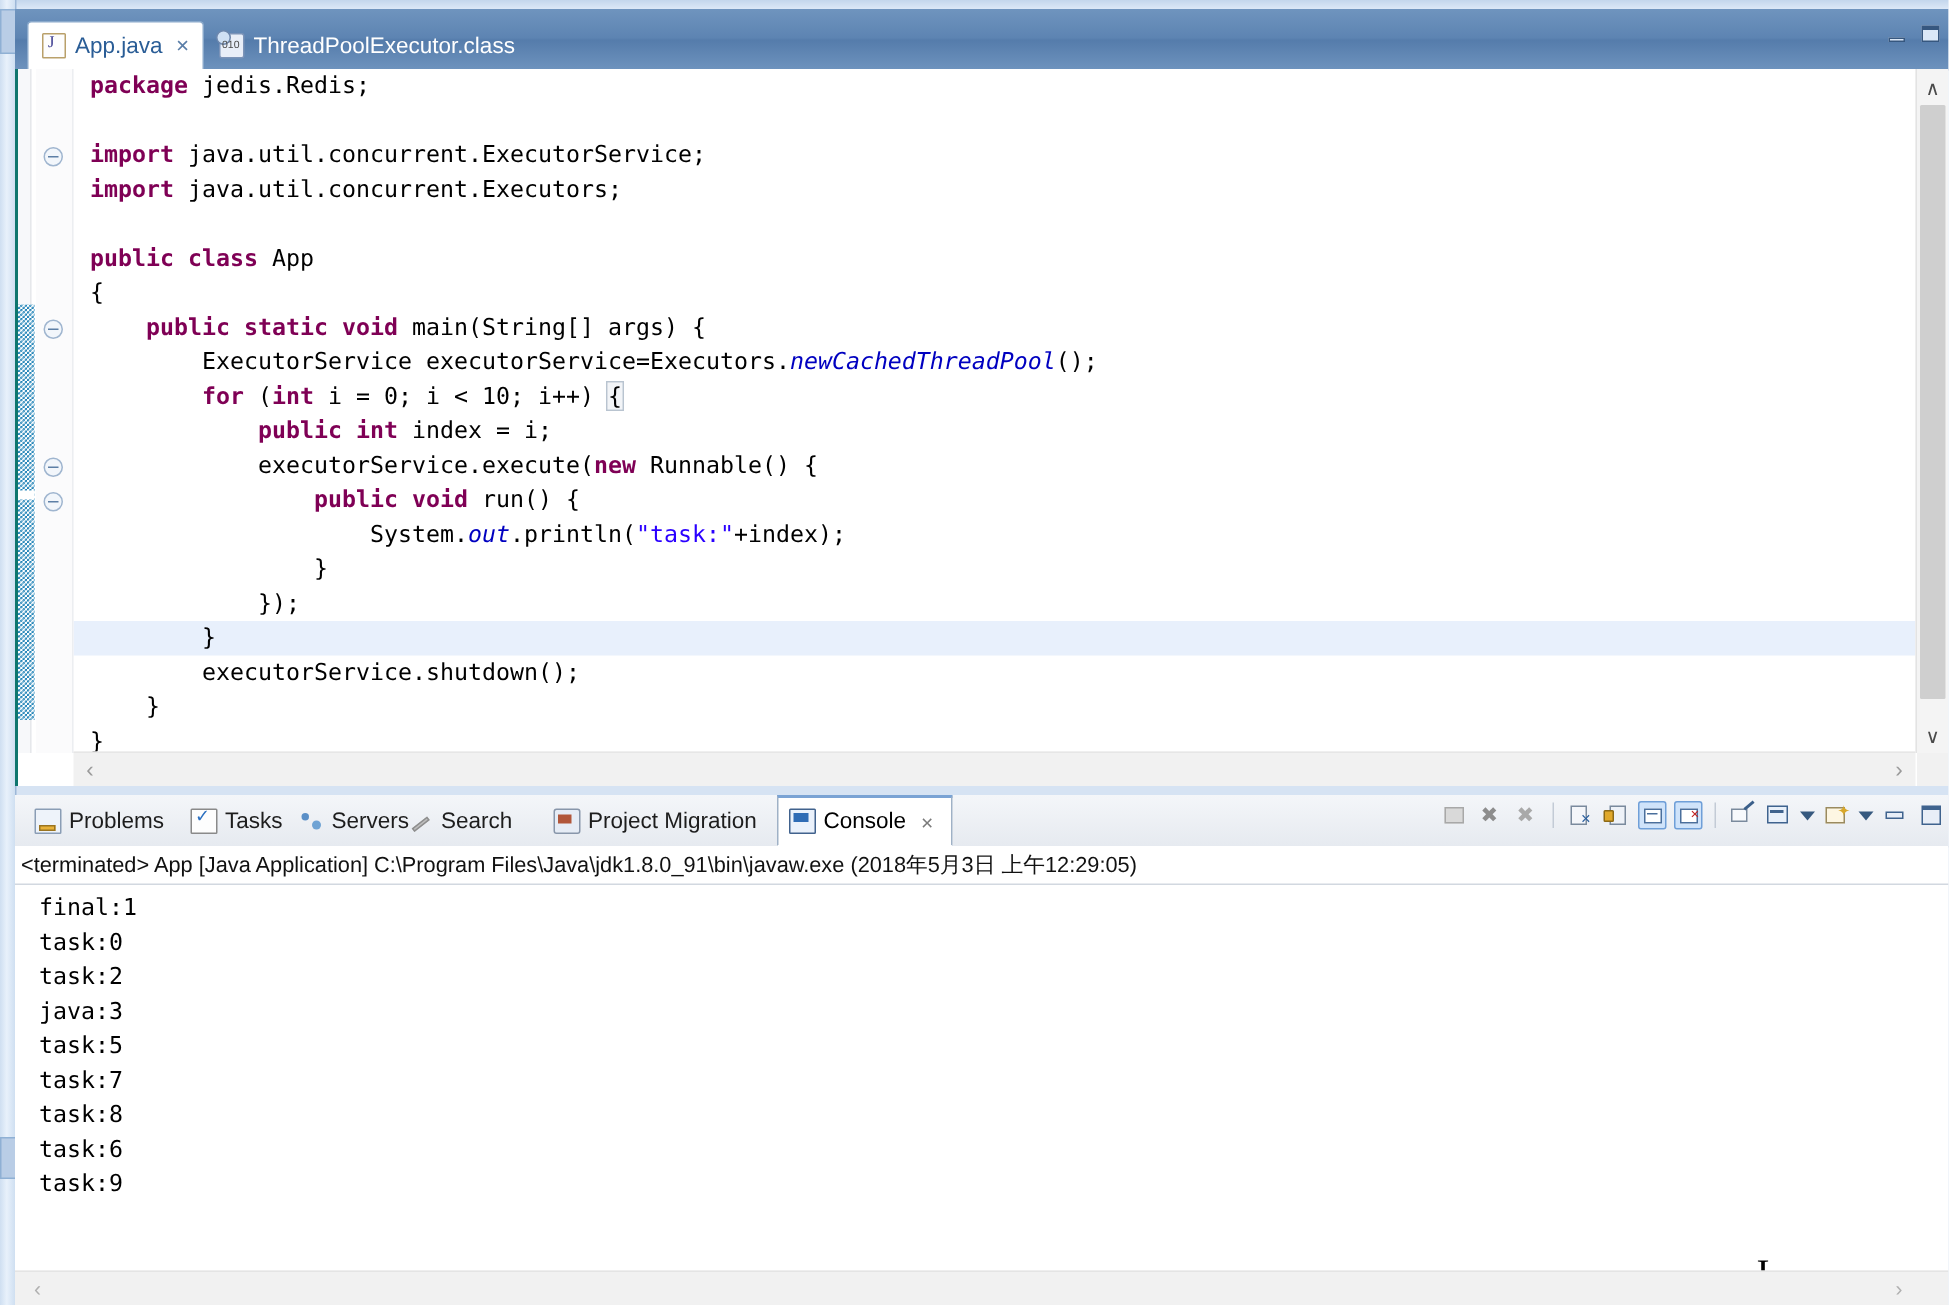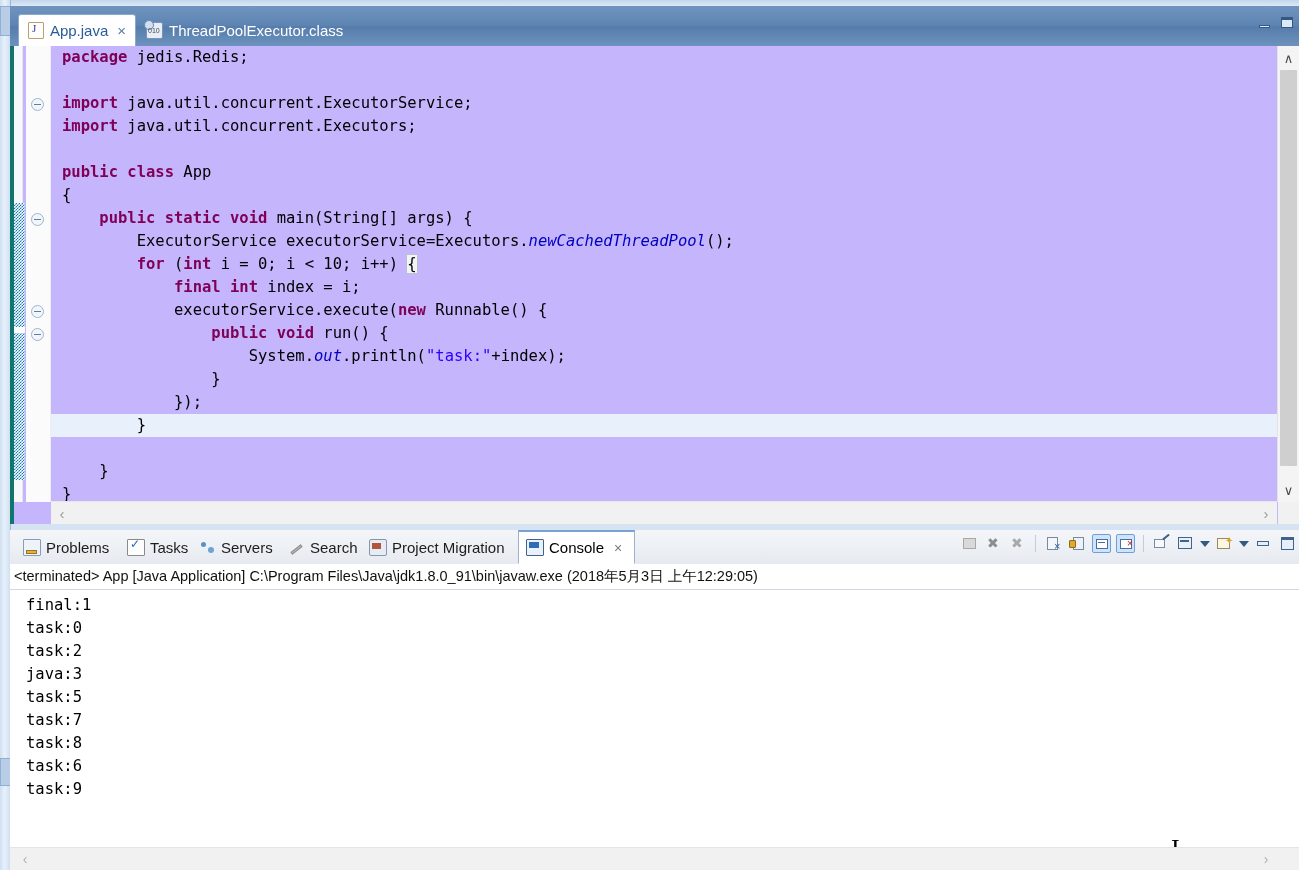--- a/index.html
+++ b/index.html
@@ -41,22 +41,22 @@
     border-radius:50%;background:#cfe0f4;border:1px solid #6d87ad;}
 
   .winbtns{position:absolute;right:4px;top:10px;display:flex;gap:6px;align-items:center;}
   .wb{width:16px;height:14px;position:relative;}
   .wb-min:after{content:"";position:absolute;left:2px;bottom:2px;width:11px;height:3px;
     background:#dbe8f7;border:1px solid #36577f;box-sizing:border-box;}
   .wb-max:after{content:"";position:absolute;left:2px;top:1px;width:12px;height:11px;
     border:1px solid #36577f;border-top-width:3px;background:#dbe8f7;box-sizing:border-box;}
 
   
-  .editor{position:absolute;left:10px;top:46px;width:1289px;height:478px;background:#c4b5fd;
-    border-left:4px solid #0f766e;box-sizing:border-box;}
+  .editor{position:absolute;left:10px;top:46px;width:1289px;height:478px;background:#ffffff;
+    border-left:2px solid #0f766e;box-sizing:border-box;}
   .ruler-left{position:absolute;left:0;top:0;width:8px;height:456px;background:#f7f8fa;
     border-right:1px solid #e6e8eb;}
   .changebar{position:absolute;left:0;width:11px;
     background-image:
       linear-gradient(45deg,#1a7fb5 25%,transparent 25%,transparent 75%,#1a7fb5 75%),
       linear-gradient(45deg,#1a7fb5 25%,transparent 25%,transparent 75%,#1a7fb5 75%);
     background-size:3px 3px;background-position:0 0,1.5px 1.5px;background-color:#ffffff;}
   .changebar-mark{position:absolute;left:0;width:11px;height:6px;background:#ffffff;}
   .folding{position:absolute;left:12px;top:0;width:24px;height:456px;background:#fbfbfc;
     border-right:1px solid #eceef1;}
@@ -179,27 +179,28 @@
       <div class="curline" style="top:368px;"></div>
 
       <div class="cline" style="top:0px;"><span class="kw">package</span> jedis.Redis;</div>
       <div class="cline" style="top:46px;"><span class="kw">import</span> java.util.concurrent.ExecutorService;</div>
       <div class="cline" style="top:69px;"><span class="kw">import</span> java.util.concurrent.Executors;</div>
       <div class="cline" style="top:115px;"><span class="kw">public class</span> App</div>
       <div class="cline" style="top:138px;">{</div>
       <div class="cline" style="top:184px;">        ExecutorService executorService=Executors.<span class="stfield">newCachedThreadPool</span>();</div>
       <div class="cline" style="top:161px;">    <span class="kw">public static void</span> main(String[] args) {</div>
       <div class="cline" style="top:207px;">        <span class="kw">for</span> (<span class="kw">int</span> i = 0; i &lt; 10; i++) <span class="brmatch">{</span></div>
-      <div class="cline" style="top:230px;">            <span class="kw">final int</span> index = i;</div>
+      <div class="cline" style="top:230px;">            <span class="kw">public int</span> index = i;</div>
       <div class="cline" style="top:253px;">            executorService.execute(<span class="kw">new</span> Runnable() {</div>
       <div class="cline" style="top:276px;">                <span class="kw">public void</span> run() {</div>
       <div class="cline" style="top:299px;">                    System.<span class="stfield">out</span>.println(<span class="str">"task:"</span>+index);</div>
       <div class="cline" style="top:322px;">                }</div>
       <div class="cline" style="top:345px;">            });</div>
       <div class="cline" style="top:368px;">        }</div>
+      <div class="cline" style="top:391px;">        executorService.shutdown();</div>
       <div class="cline" style="top:414px;">    }</div>
       <div class="cline" style="top:437px;">}</div>
     </div>
 
     <div class="vsb">
       <div class="sb-arrow" style="top:0;">∧</div>
       <div class="vsb-thumb"></div>
       <div class="sb-arrow" style="bottom:0;">∨</div>
     </div>
 
@@ -218,21 +219,21 @@
         <span class="plabel">Problems</span>
       </div>
       <div class="ptab" style="left:110px;">
         <span class="pic pic-tasks"></span>
         <span class="plabel">Tasks</span>
       </div>
       <div class="ptab" style="left:183px;">
         <span class="pic pic-servers"></span>
         <span class="plabel">Servers</span>
       </div>
-      <div class="ptab" style="left:272px;">
+      <div class="ptab" style="left:256px;">
         <span class="pic pic-search"></span>
         <span class="plabel">Search</span>
       </div>
       <div class="ptab" style="left:352px;">
         <span class="pic pic-migration"></span>
         <span class="plabel">Project Migration</span>
       </div>
       <div class="ptab active" style="left:508px;width:117px;">
         <span class="pic pic-console"></span>
         <span class="plabel">Console</span>

